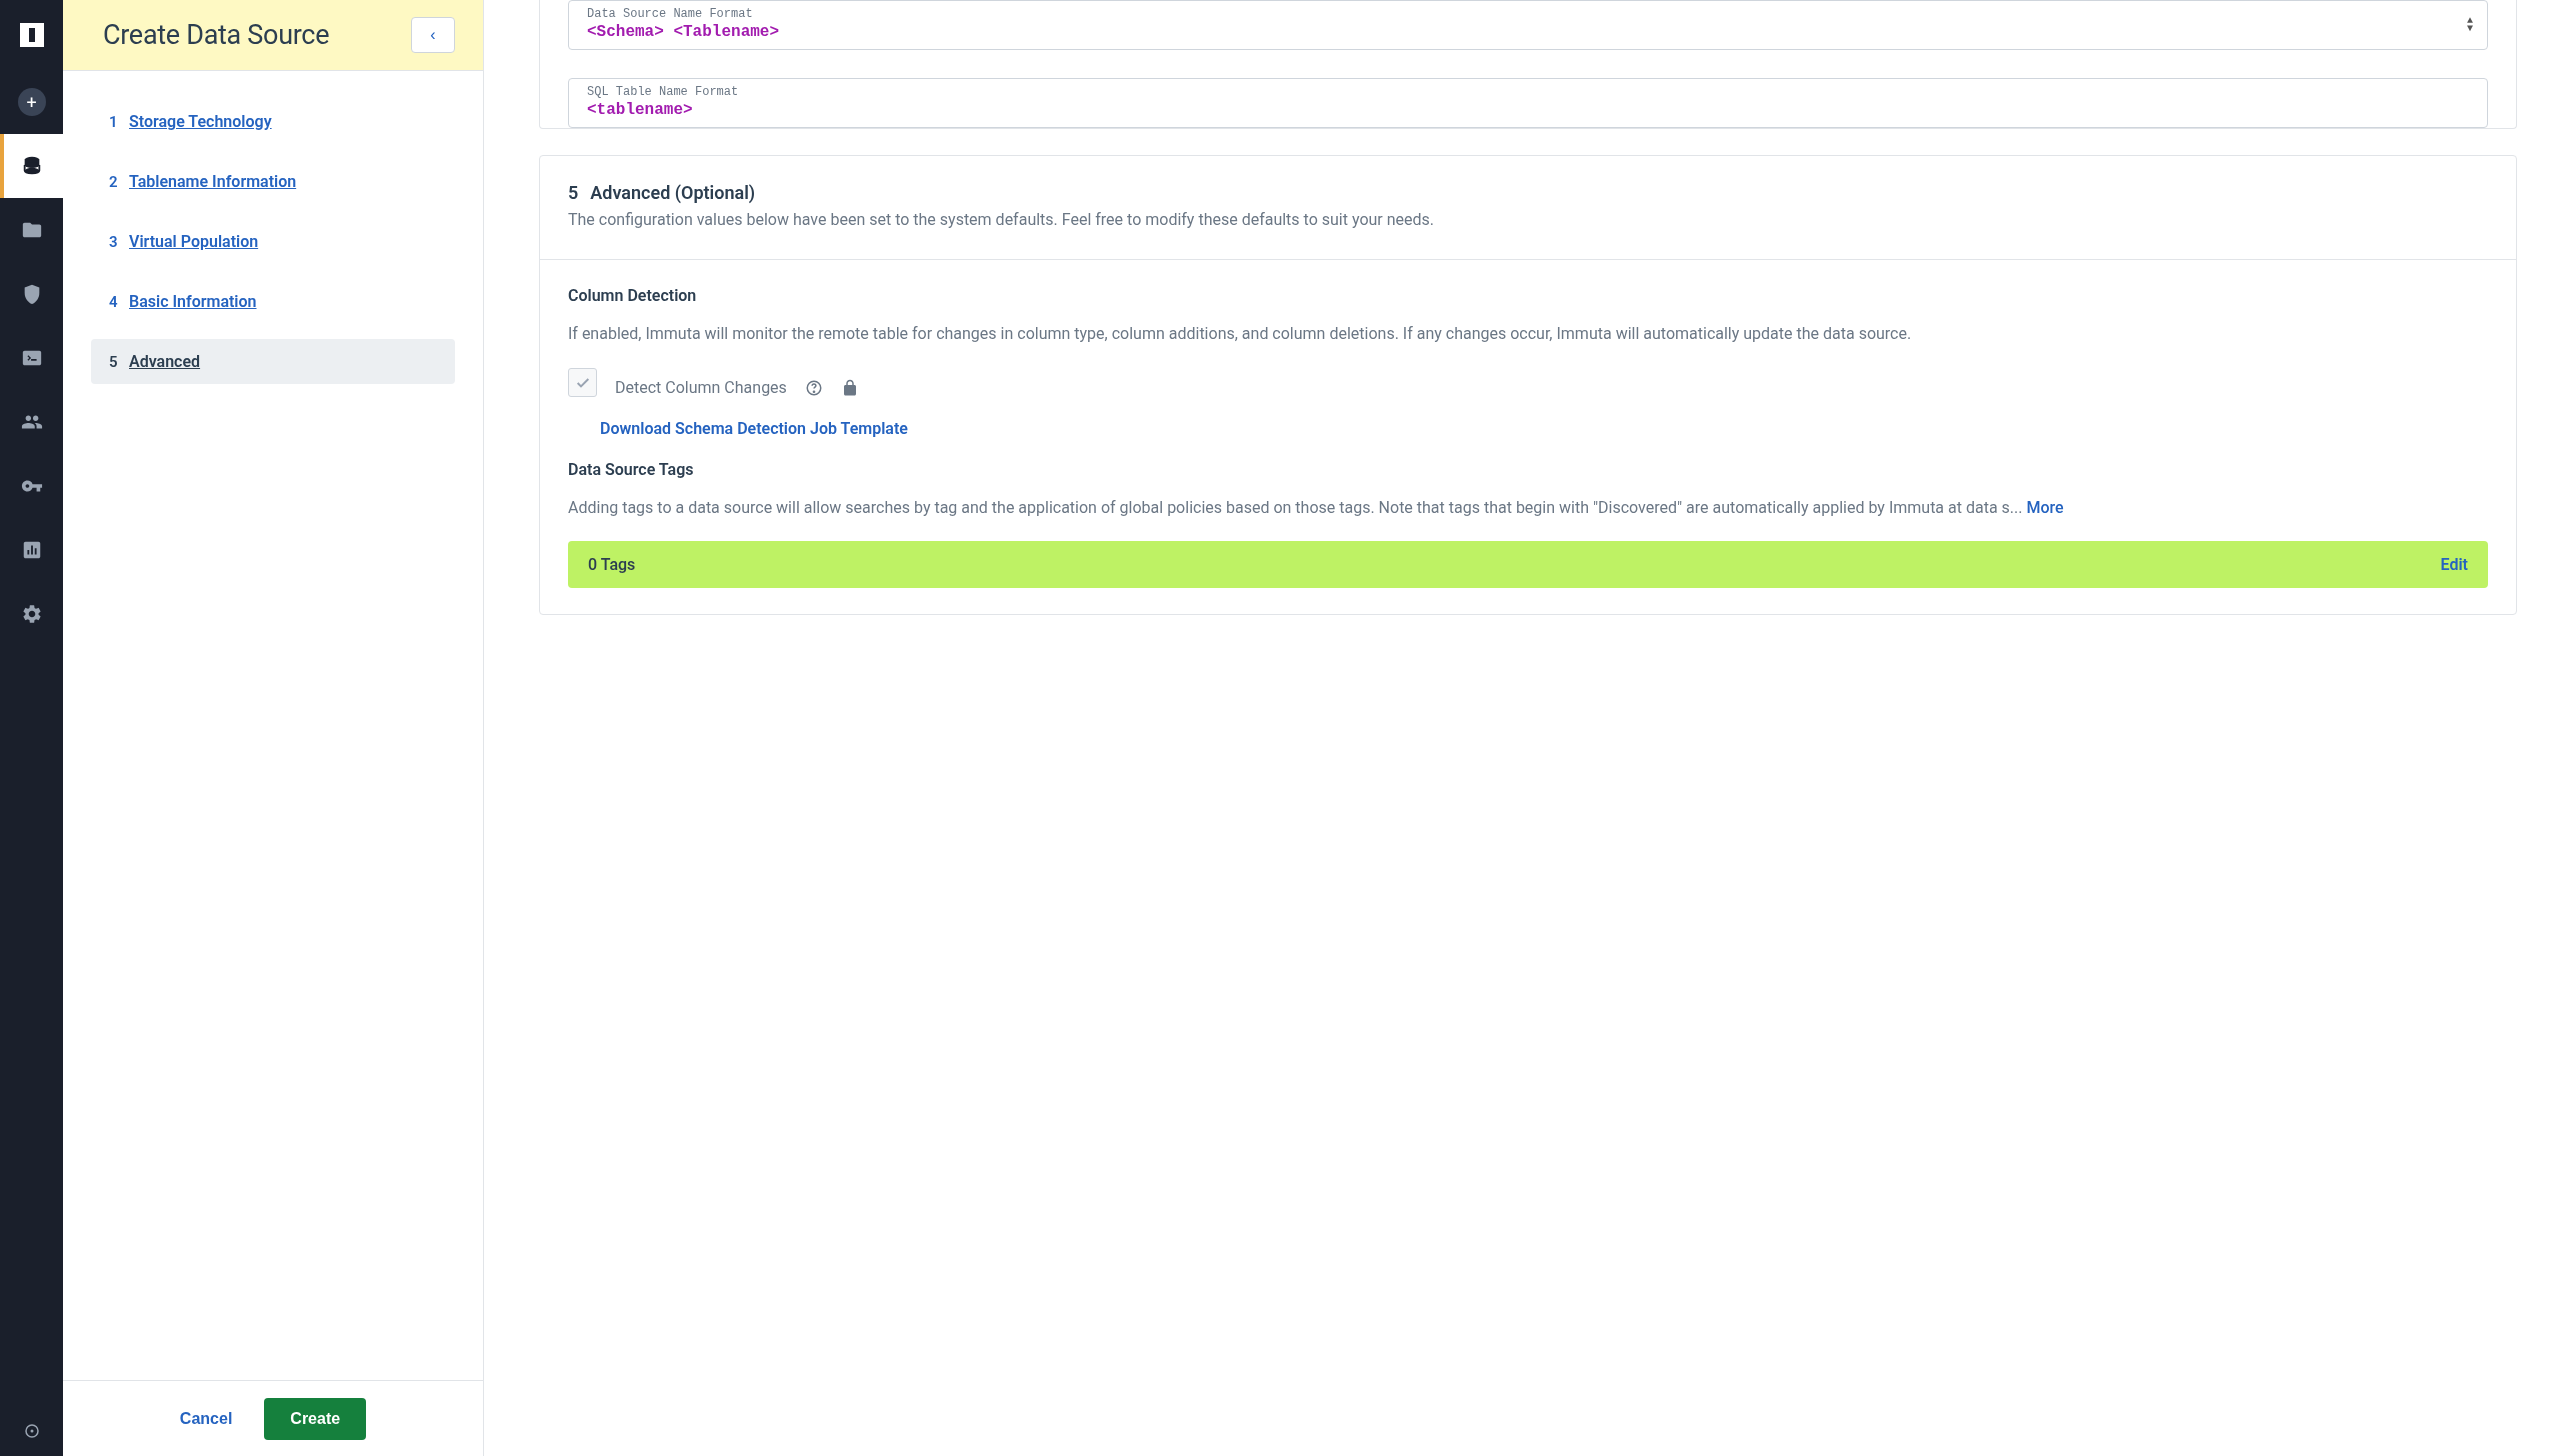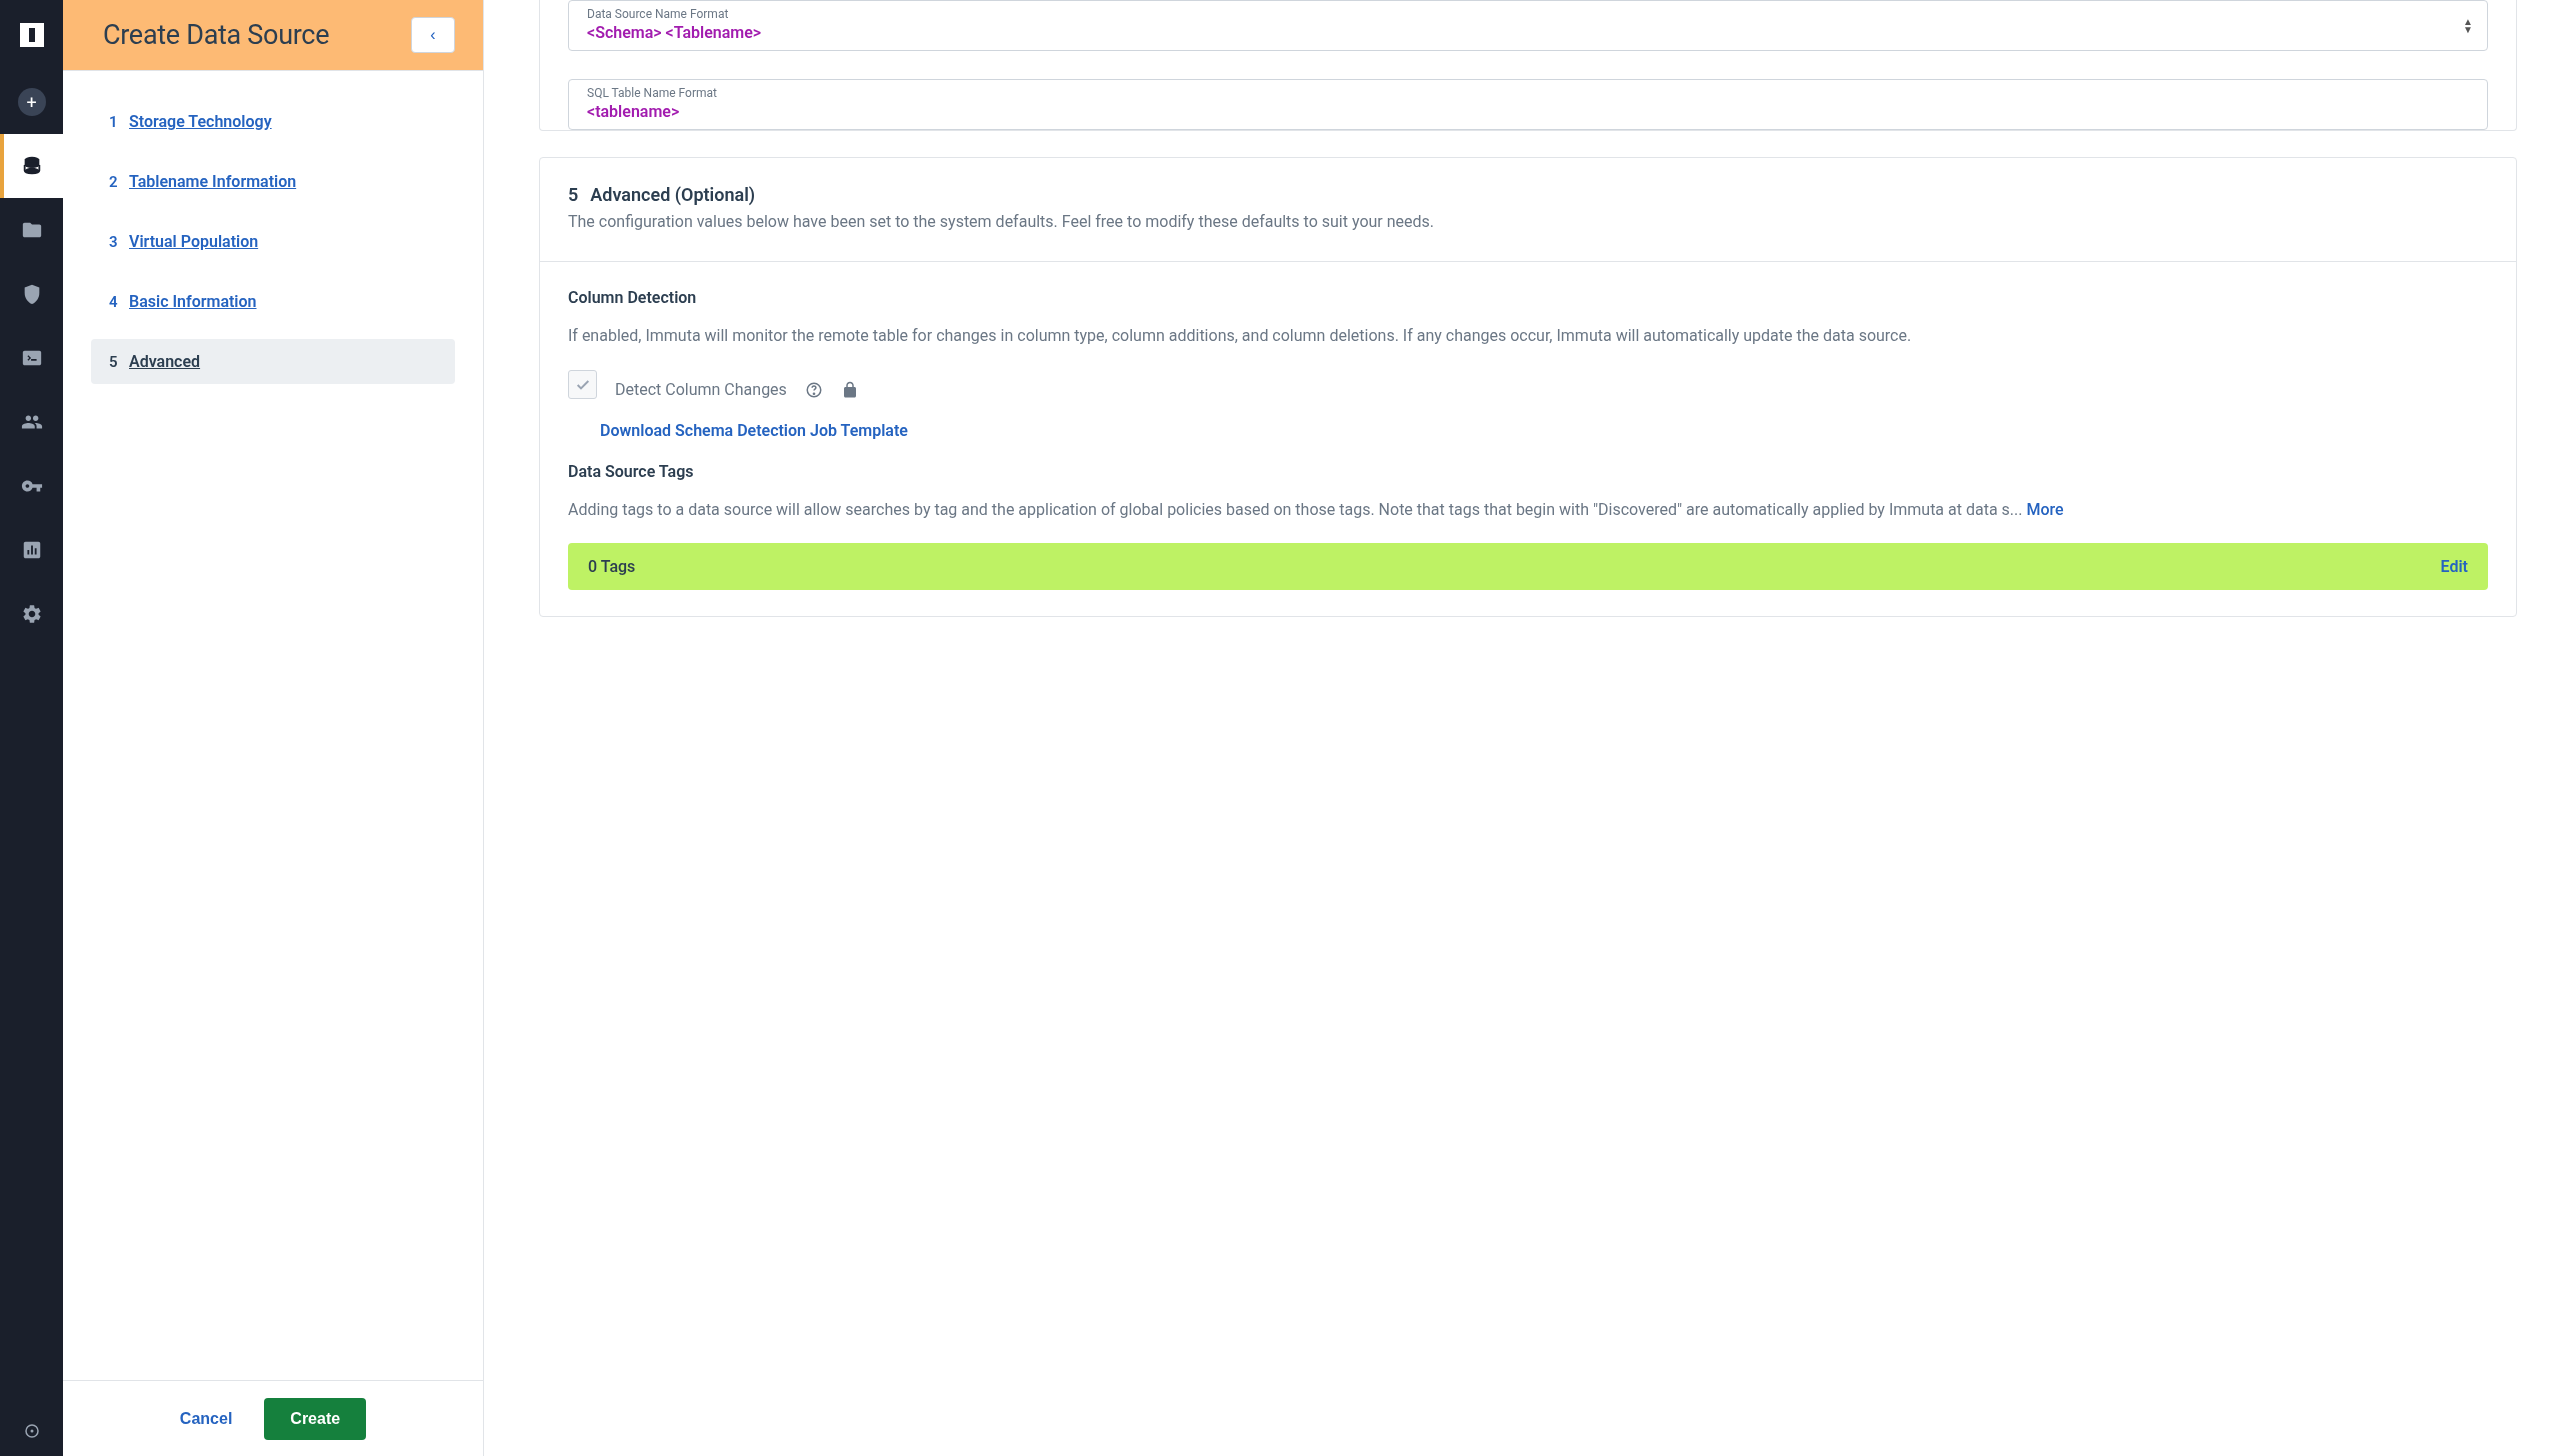--- a/index.html
+++ b/index.html
@@ -10,36 +10,36 @@
 .navrail-logo-box { width: 24px; height: 24px; background: #fff; display: flex; align-items: center; justify-content: center; }
 .navrail-logo-inner { width: 6px; height: 14px; background: #1a1f2b; }
 .navrail-item { width: 63px; height: 64px; display: flex; align-items: center; justify-content: center; color: #9aa4b2; cursor: pointer; position: relative; }
 .navrail-item.active { background: #fff; color: #1a1f2b; }
 .navrail-item.active::before { content: ""; position: absolute; left: 0; top: 0; width: 4px; height: 100%; background: #E8A33D; }
 .navrail-item svg { width: 22px; height: 22px; }
 .navrail-spacer { flex: 1; }
 .navrail-plus { width: 28px; height: 28px; border-radius: 50%; background: #3a4456; display: flex; align-items: center; justify-content: center; color: #fff; font-size: 18px; margin: 18px 0; }
 
 .sidebar { width: 421px; background: #fff; border-right: 1px solid #e1e4e8; display: flex; flex-direction: column; flex-shrink: 0; }
-.sidebar-header { height: 71px; background: #fdba74; display: flex; align-items: center; padding: 0 28px 0 40px; justify-content: space-between; border-bottom: 1px solid #e1e4e8; }
+.sidebar-header { height: 71px; background: #fef9c3; display: flex; align-items: center; padding: 0 28px 0 40px; justify-content: space-between; border-bottom: 1px solid #e1e4e8; }
 .sidebar-title { font-size: 27px; font-weight: 400; color: #2c3e50; letter-spacing: -0.3px; }
 .collapse-btn { width: 44px; height: 36px; border: 1px solid #cfd5dc; background: #fff; border-radius: 4px; display: flex; align-items: center; justify-content: center; color: #2563c0; cursor: pointer; font-size: 16px; }
 .sidebar-steps { padding: 28px 28px; flex: 1; }
 .step { display: flex; align-items: center; height: 45px; padding: 0 18px; border-radius: 4px; cursor: pointer; margin-bottom: 15px; }
 .step.active { background: #eceff2; }
 .step-num { width: 20px; font-size: 15px; font-weight: 600; color: #2563c0; }
 .step-label { font-size: 16px; font-weight: 600; color: #2563c0; text-decoration: underline; }
 .step.active .step-num, .step.active .step-label { color: #2c3e50; }
 .sidebar-footer { height: 76px; border-top: 1px solid #e1e4e8; display: flex; align-items: center; justify-content: center; gap: 32px; }
 .btn-cancel { background: none; border: none; color: #2563c0; font-size: 16px; font-weight: 600; cursor: pointer; }
 .btn-create { background: #15803d; color: #fff; border: none; border-radius: 4px; padding: 12px 26px; font-size: 16px; font-weight: 600; cursor: pointer; }
 
 .main { flex: 1; overflow-y: auto; padding: 0 55px 40px 55px; }
 .card { border: 1px solid #e1e4e8; border-radius: 4px; margin-top: 26px; background: #fff; }
-.field-row { padding: 6px 18px 8px 18px; border: 1px solid #cfd5dc; border-radius: 4px; margin: 0; position: relative; }
+.field-row { padding: 6px 18px 8px 18px; border: 1px solid #cfd5dc; border-radius: 4px; margin: 0; position: relative; font-family: Liberation Mono, monospace; }
 .field-label-sm { font-size: 12px; color: #6b7785; }
 .field-value { font-size: 16px; color: #a21caf; font-weight: 600; margin-top: 2px; }
 .field-updown { position: absolute; right: 14px; top: 50%; transform: translateY(-50%); display: flex; flex-direction: column; line-height: 8px; color: #555; font-size: 10px; }
 .top-fields { padding: 0 0 26px 0; }
 .card-inner { padding: 26px 28px; }
 .section-title-row { display: flex; align-items: baseline; gap: 12px; }
 .section-num { font-size: 18px; font-weight: 600; color: #2c3e50; }
 .section-title { font-size: 18px; font-weight: 600; color: #2c3e50; }
 .section-desc { font-size: 16px; color: #6b7785; margin-top: 4px; line-height: 1.6; }
 .hr { height: 1px; background: #e1e4e8; margin: 0; }

